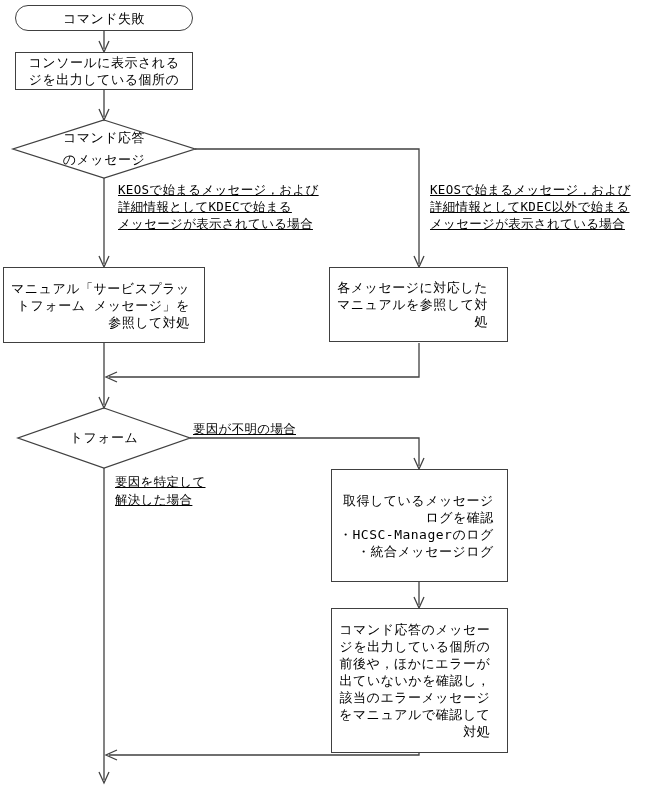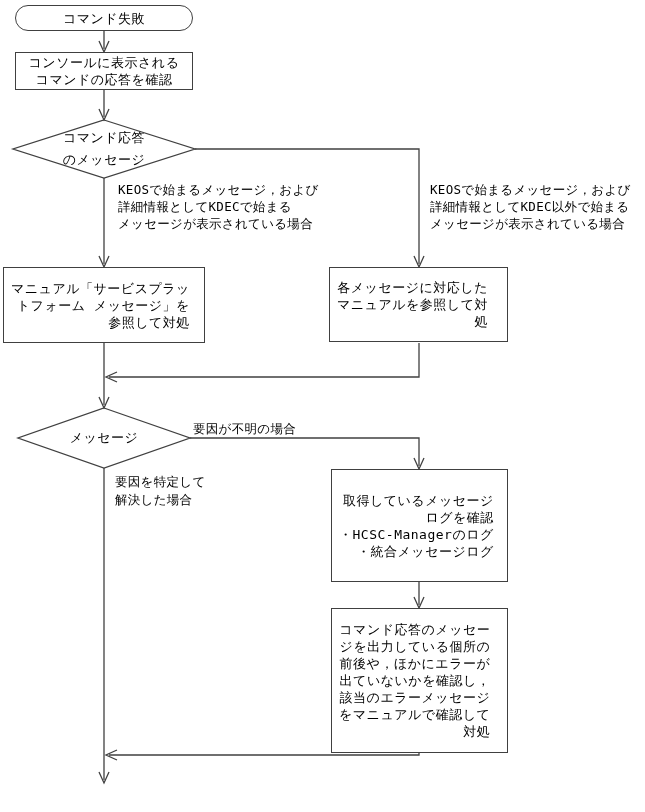--- a/index.html
+++ b/index.html
@@ -58,20 +58,21 @@
     letter-spacing: 0.5px;
     white-space: pre-line;
     pointer-events: none;
   }
   .edge-label {
     position: absolute;
     font-size: 12.5px;
     line-height: 17px;
     letter-spacing: 0.3px;
     white-space: pre-line;
+    text-decoration: underline;
   }
 </style>
 </head>
 <body>
 
 <div id="canvas">
 
   <svg id="wires" viewBox="0 0 645 812" fill="none" stroke="#404040" stroke-width="1.3">
 
     <path d="M104,31 L104,49"></path>
@@ -108,21 +109,21 @@
     <path d="M419,741 L419,755 L109,755"></path>
     <polyline points="117,750 106,755 117,760"></polyline>
   </svg>
 
   <div class="node terminal" style="left:15px; top:5px; width:178px; height:26px;">
     <span>コマンド失敗</span>
   </div>
 
   <div class="node center-text" style="left:15px; top:52px; width:178px; height:38px;">
     <span>コンソールに表示される
-コマンドの応答を確認</span>
+ジを出力している個所の</span>
   </div>
 
   <div class="diamond-text" style="left:34px; top:120px; width:140px; height:58px;">
     <span>コマンド応答
 のメッセージ</span>
   </div>
 
   <div class="edge-label" style="left:118px; top:181px;">KEOSで始まるメッセージ，および
 詳細情報としてKDECで始まる
 メッセージが表示されている場合</div>
@@ -136,21 +137,21 @@
 参照して対処</span>
   </div>
 
   <div class="node left-text" style="left:329px; top:267px; width:179px; height:75px;">
     <span>各メッセージに対応した
 マニュアルを参照して対
 処</span>
   </div>
 
   <div class="diamond-text" style="left:44px; top:410px; width:120px; height:56px;">
-    <span>メッセージ</span>
+    <span>トフォーム</span>
   </div>
 
   <div class="edge-label" style="left:193px; top:420px;">要因が不明の場合</div>
   <div class="edge-label" style="left:115px; top:473px; line-height:18px;">要因を特定して
 解決した場合</div>
 
   <div class="node left-text" style="left:331px; top:469px; width:177px; height:113px;">
     <span>取得しているメッセージ
 ログを確認
 ・HCSC-Managerのログ

